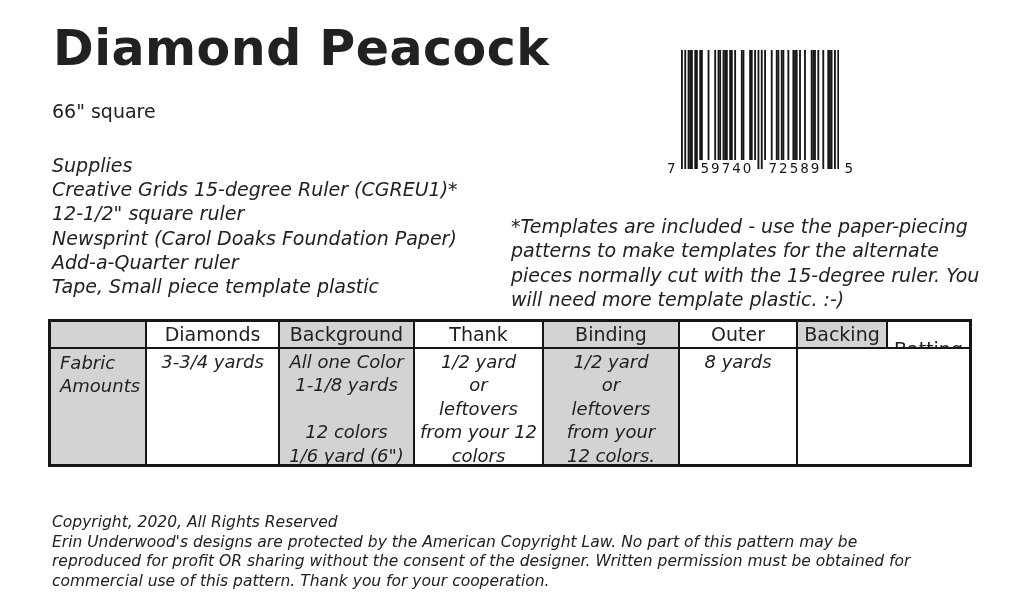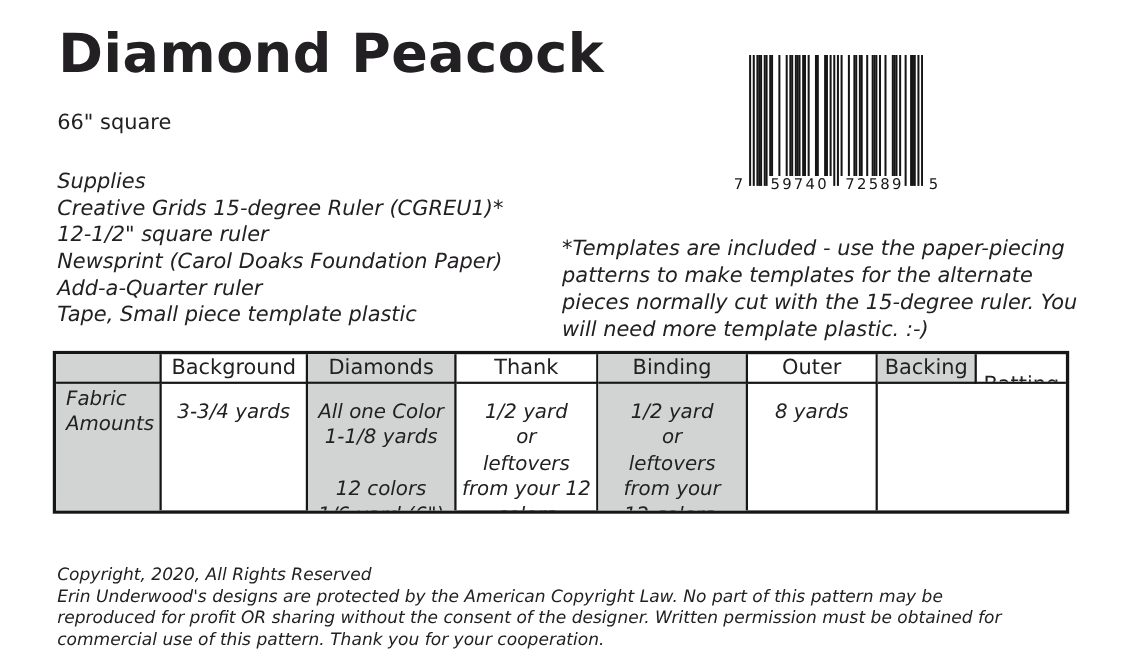--- a/index.html
+++ b/index.html
@@ -33,21 +33,21 @@
     grid-template-rows:27px auto;
     border:3px solid #161616;box-sizing:border-box;background:#ffffff;
   }
   #ftable > div{
     border-right:2px solid #161616;box-sizing:border-box;
     text-align:center;font-size:18px;line-height:23.4px;overflow:hidden;
   }
   #ftable > div:nth-child(8n){border-right:none;margin-top:15px;}
   #ftable > div:nth-child(odd){background:#d2d4d4;}
   #ftable > div.hcell{border-bottom:2px solid #161616;font-size:19px;line-height:24px;padding-top:0px;}
-  #ftable > div.vcell{padding-top:14px;}
+  #ftable > div.vcell{padding-top:1px;}
   #ftable > div.label{text-align:left;padding-left:9px;padding-top:2px;}
 </style>
 </head>
 <body>
 
 <div class="abs" id="title">Diamond Peacock</div>
 <div class="abs" id="subtitle">66" square</div>
 
 <div class="abs pre" id="supplies">Supplies
 Creative Grids 15-degree Ruler (CGREU1)*
@@ -113,22 +113,22 @@
       <rect x="156.34" y="0" width="1.84" height="119" fill="#161616"></rect>
     </svg>
   <span class="digit" id="bc-left">7</span>
   <span class="digit" id="bc-g1">59740</span>
   <span class="digit" id="bc-g2">72589</span>
   <span class="digit" id="bc-right">5</span>
 </div>
 
 <div class="abs" id="ftable">
   <div class="hcell"></div>
+  <div class="hcell">Diamonds</div>
   <div class="hcell">Background</div>
-  <div class="hcell">Diamonds</div>
   <div class="hcell">Thank Border</div>
   <div class="hcell">Binding</div>
   <div class="hcell">Outer Border</div>
   <div class="hcell">Backing</div>
   <div class="hcell">Batting</div>
 
   <div class="vcell label pre">Fabric
 Amounts</div>
   <div class="vcell pre">3-3/4 yards</div>
   <div class="vcell pre">All one Color

